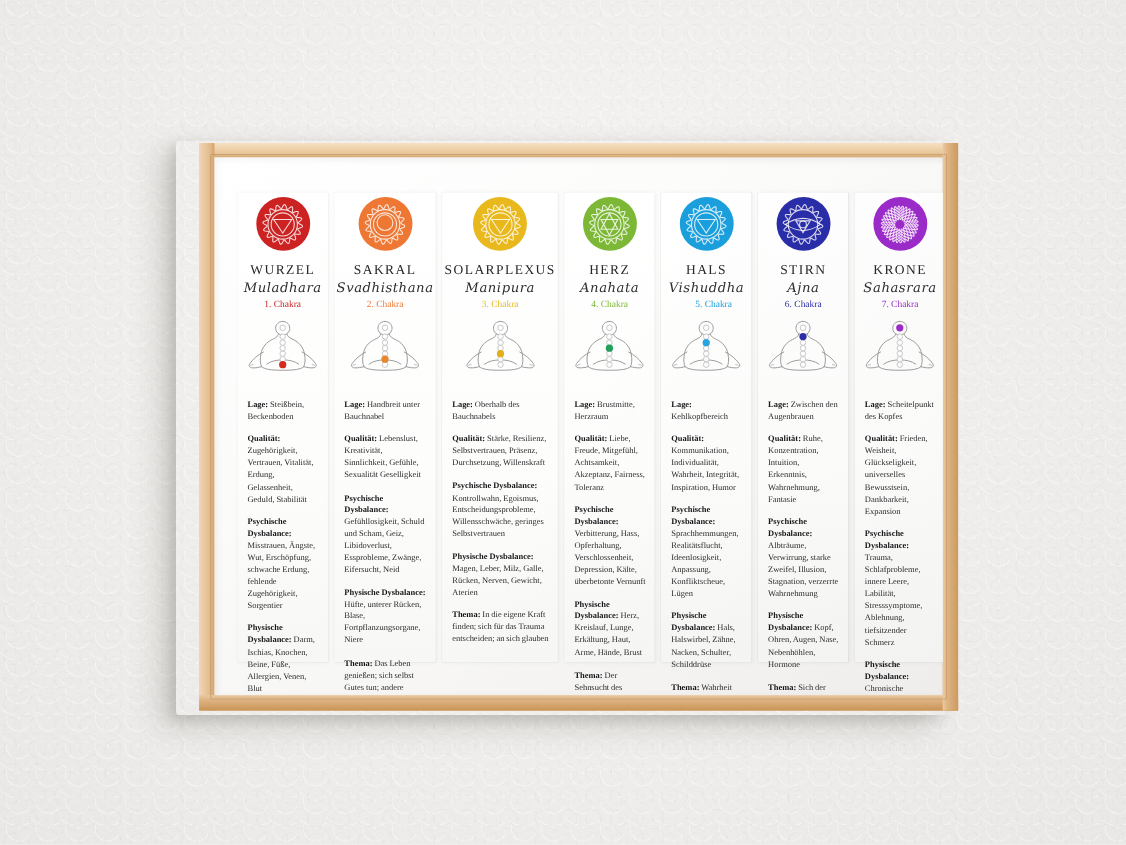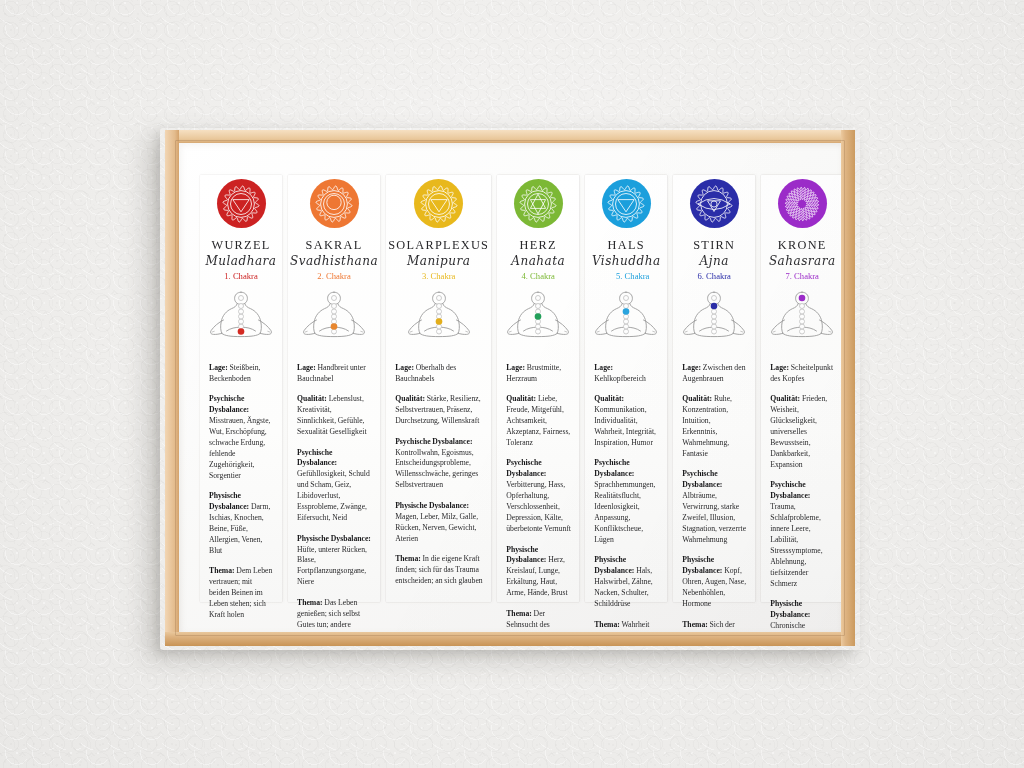--- a/index.html
+++ b/index.html
@@ -30,21 +30,21 @@
 
   
   .frame-shadow{
     position:absolute;left:160px;top:128px;width:700px;height:522px;
     border-radius:3px;
     box-shadow:
       -14px 10px 26px rgba(90,85,78,.23),
       -4px 4px 10px rgba(90,85,78,.16);
   }
   .frame{
-    position:absolute;left:165px;top:130px;width:690px;height:516px;
+    position:absolute;left:181px;top:130px;width:690px;height:516px;
     background:linear-gradient(118deg,#efd0ab 0%,#e6bf90 26%,#dcae79 58%,#e7c395 84%,#d8a872 100%);
     border-radius:2px;
     padding:13px 14px 14px 14px;
     box-sizing:border-box;
   }
   .frame-inner-bevel{
     position:absolute;inset:10px;
     border:1px solid rgba(150,110,70,.30);
     border-radius:1px;pointer-events:none;
   }
@@ -201,20 +201,21 @@
                 <circle cx="39" cy="34.5" r="2.5" stroke="#c0c0c0" fill="#fdfdfd" stroke-width="0.8"></circle>
                 <circle cx="39" cy="29.5" r="2.5" stroke="#c0c0c0" fill="#fdfdfd" stroke-width="0.8"></circle>
                 <circle cx="39" cy="24.5" r="2.5" stroke="#c0c0c0" fill="#fdfdfd" stroke-width="0.8"></circle>
                 <circle cx="39" cy="19" r="2.5" stroke="#c0c0c0" fill="#fdfdfd" stroke-width="0.8"></circle>
                 <circle cx="39" cy="11" r="2.5" stroke="#c0c0c0" fill="#fdfdfd" stroke-width="0.8"></circle>
                 <circle cx="39" cy="44.5" r="3.3" fill="#d42a22"></circle>
               </svg>
             </div>
             <div class="body">
               <div class="blk"><span class="lbl">Lage:</span> <span class="txt">Steißbein, Beckenboden</span></div>
+              <div class="blk"><span class="lbl">Qualität:</span> <span class="txt">Zugehörigkeit, Vertrauen, Vitalität, Erdung, Gelassenheit, Geduld, Stabilität</span></div>
               <div class="blk"><span class="lbl">Psychische Dysbalance:</span> <span class="txt">Misstrauen, Ängste, Wut, Erschöpfung, schwache Erdung, fehlende Zugehörigkeit, Sorgentier</span></div>
               <div class="blk"><span class="lbl">Physische Dysbalance:</span> <span class="txt">Darm, Ischias, Knochen, Beine, Füße, Allergien, Venen, Blut</span></div>
               <div class="blk"><span class="lbl">Thema:</span> <span class="txt">Dem Leben vertrauen; mit beiden Beinen im Leben stehen; sich Kraft holen</span></div>
             </div>
           </div>
           <div class="col">
             <div class="col-card"></div>
             <div class="disc-wrap">
               <div class="disc" style="background: rgb(238, 119, 51);">
                 <svg width="48" height="48" viewBox="0 0 48 48">

